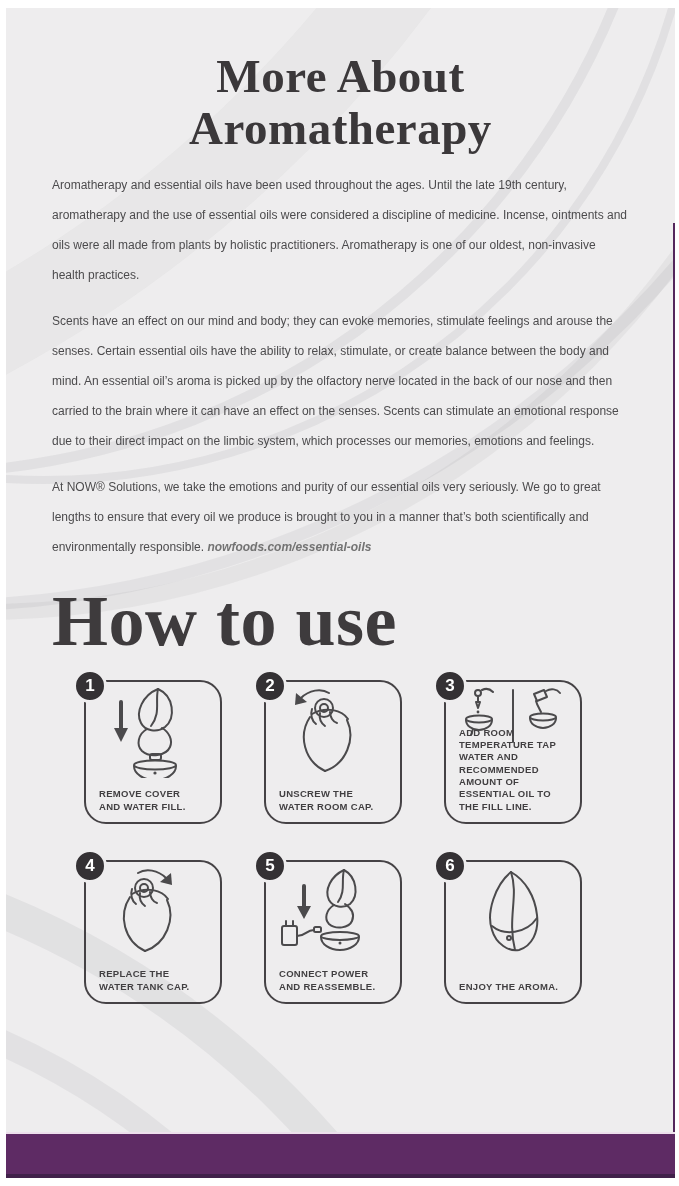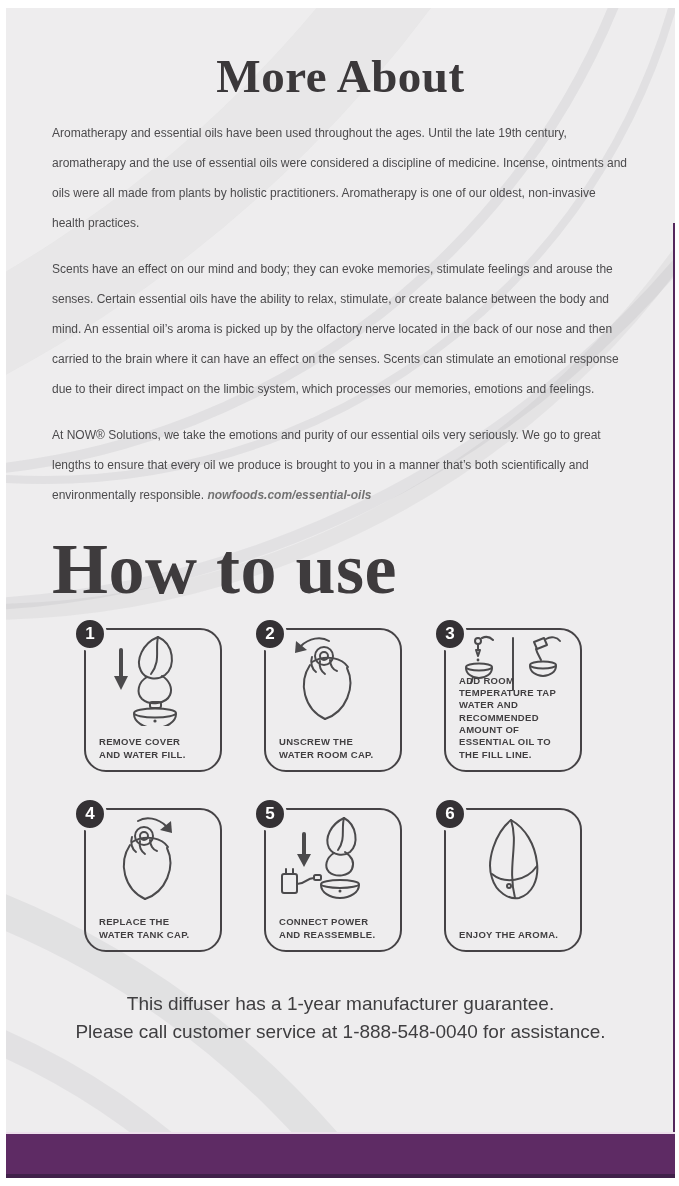--- a/index.html
+++ b/index.html
@@ -139,20 +139,21 @@
   <div class="swirl sw-b"></div>
   <div class="swirl sw-c"></div>
   <div class="swirl sw-d"></div>
   <div class="swirl sw-e"></div>
   <div class="swirl sw-f"></div>
 
   <div class="content">
 
     <h1 class="title">
       <span>More About</span><br>
+      <span>Aromatherapy</span>
     </h1>
 
     <div class="paragraphs">
       <p>Aromatherapy and essential oils have been used throughout the ages. Until the late 19th century, aromatherapy and the use of essential oils were considered a discipline of medicine. Incense, ointments and oils were all made from plants by holistic practitioners. Aromatherapy is one of our oldest, non-invasive health practices.</p>
       <p>Scents have an effect on our mind and body; they can evoke memories, stimulate feelings and arouse the senses. Certain essential oils have the ability to relax, stimulate, or create balance between the body and mind. An essential oil’s aroma is picked up by the olfactory nerve located in the back of our nose and then carried to the brain where it can have an effect on the senses. Scents can stimulate an emotional response due to their direct impact on the limbic system, which processes our memories, emotions and feelings.</p>
       <p><span>At NOW® Solutions, we take the emotions and purity of our essential oils very seriously. We go to great lengths to ensure that every oil we produce is brought to you in a manner that’s both scientifically and environmentally responsible. </span><span class="website">nowfoods.com/essential-oils</span></p>
     </div>
 
     <h2 class="how-heading">How to use</h2>
 
@@ -267,23 +268,19 @@
             <path d="M63,6 C71,30 59,52 67,84"></path>
             <path d="M44,60 C56,70 78,68 89,52"></path>
             <circle cx="61" cy="72" r="2"></circle>
           </svg>
         </div>
         <div class="step-caption">ENJOY THE AROMA.</div>
       </div>
 
     </div>
 
-    <div class="footer">
-      <div>This diffuser has a 1-year manufacturer guarantee.</div>
-      <div>Please call customer service at 1-888-548-0040 for assistance.</div>
-    </div>
 
   </div>
 
   <div class="purple-edge"></div>
   <div class="purple-band"></div>
 
 </div>
 
 </body></html>

